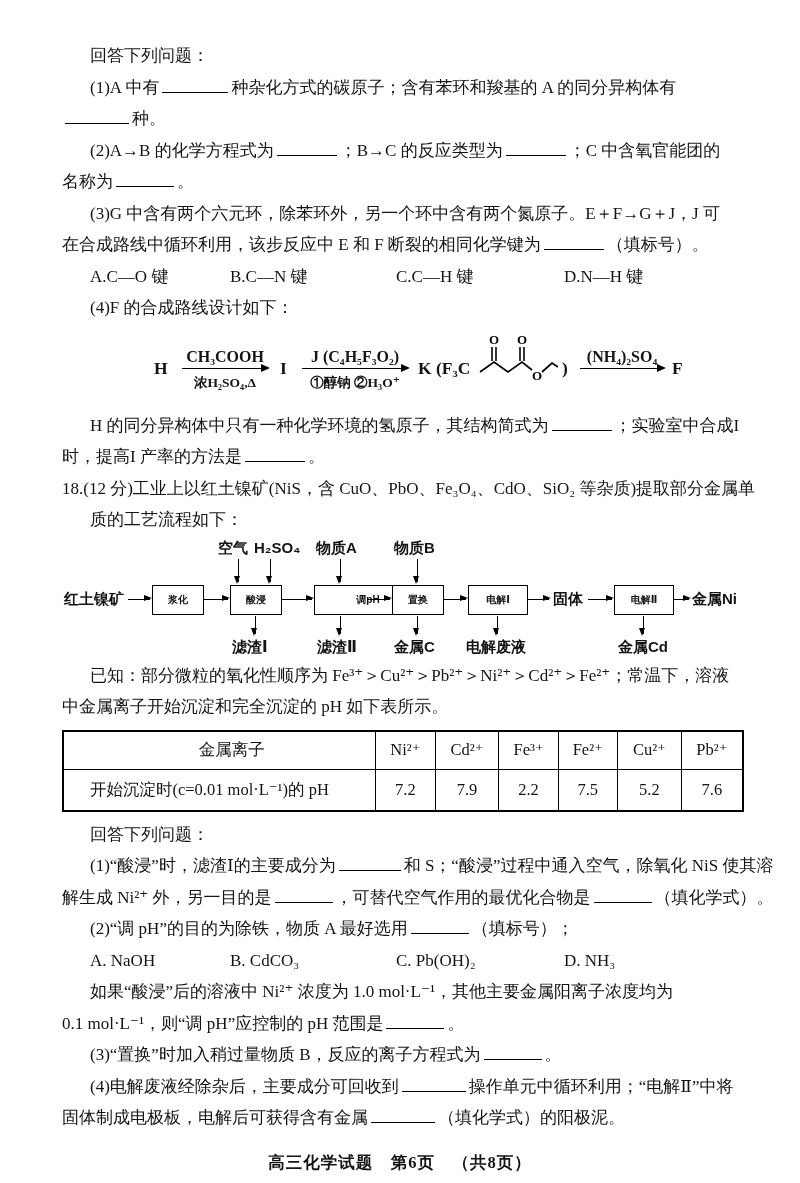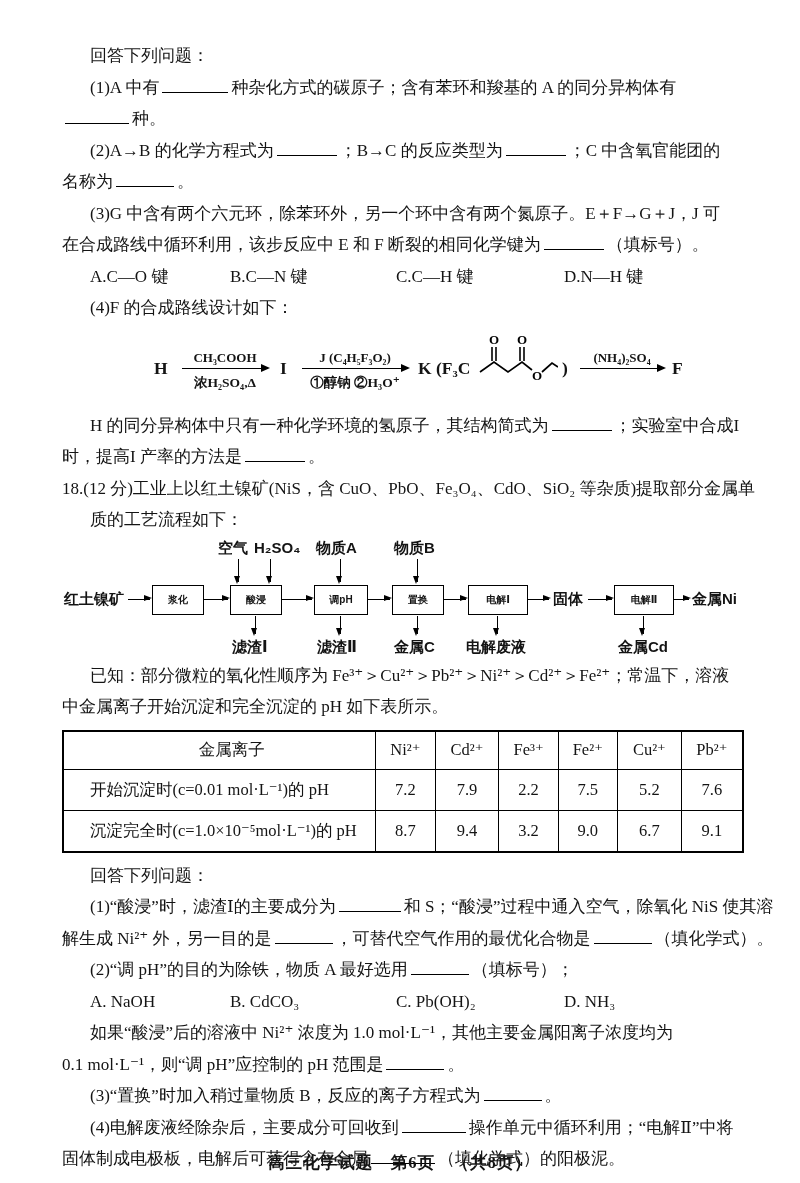--- a/index.html
+++ b/index.html
@@ -14,21 +14,21 @@
   .optline .opt:nth-child(2){width:166px;}
   .optline .opt:nth-child(3){width:168px;}
 
   
   .scheme{position:relative;height:80px;margin:4px 0 2px 0;}
   .cmpd{position:absolute;font-weight:bold;font-size:17.5px;line-height:20px;}
   .rarrow{position:absolute;height:0;border-top:1.7px solid #000;}
   .rarrow::after{content:"";position:absolute;right:-2px;top:-5px;
     border-left:9px solid #000;border-top:4.2px solid transparent;border-bottom:4.2px solid transparent;}
   .ra-top{position:absolute;bottom:3px;left:50%;transform:translateX(-50%);
-    font-size:13px;font-weight:bold;white-space:nowrap;}
+    font-size:16px;font-weight:bold;white-space:nowrap;}
   .ra-bot{position:absolute;top:5px;left:50%;transform:translateX(-50%);
     font-size:13.5px;font-weight:bold;white-space:nowrap;}
   .kstruct{position:absolute;}
 
   
   .flow{position:relative;height:118px;margin:3px 0 3px 0;
         font-family:"Liberation Sans","DejaVu Sans",sans-serif;}
   .fbox{position:absolute;top:46px;height:28px;line-height:28px;border:1.8px solid #000;
         text-align:center;font-weight:bold;font-size:10px;background:#fff;}
   .ftext{position:absolute;font-weight:bold;font-size:15px;line-height:18px;white-space:nowrap;}
@@ -107,21 +107,21 @@
         <div class="tline ind"><span>质的工艺流程如下：</span></div>
       </div>
 
     <div class="flow">
       <span class="ftext" style="left:2px;top:51px;">红土镍矿</span>
       <div class="harrow" style="left:66px;width:22px;"></div>
       <div class="fbox" style="left:90px;width:50px;">浆化</div>
       <div class="harrow" style="left:141px;width:25px;"></div>
       <div class="fbox" style="left:168px;width:50px;">酸浸</div>
       <div class="harrow" style="left:219px;width:31px;"></div>
-      <div class="fbox" style="left:252px;width:52px;">调pH</div>
+      <div class="fbox" style="left:252px;width:52px;padding-left:27px;">调pH</div>
       <div class="harrow" style="left:305px;width:23px;"></div>
       <div class="fbox" style="left:330px;width:50px;">置换</div>
       <div class="harrow" style="left:381px;width:23px;"></div>
       <div class="fbox" style="left:406px;width:58px;">电解Ⅰ</div>
       <div class="harrow" style="left:465px;width:22px;"></div>
       <span class="ftext" style="left:491px;top:51px;">固体</span>
       <div class="harrow" style="left:526px;width:24px;"></div>
       <div class="fbox" style="left:552px;width:58px;">电解Ⅱ</div>
       <div class="harrow" style="left:611px;width:16px;"></div>
       <span class="ftext" style="left:630px;top:51px;">金属Ni</span>
@@ -165,29 +165,20 @@
       </tr>
       <tr class="r1">
         <td class="lbl">开始沉淀时(c=0.01 mol·L⁻¹)的 pH</td>
         <td>7.2</td>
         <td>7.9</td>
         <td>2.2</td>
         <td>7.5</td>
         <td>5.2</td>
         <td>7.6</td>
       </tr>
-      <tr class="r1">
-        <td class="lbl">沉淀完全时(c=1.0×10⁻⁵mol·L⁻¹)的 pH</td>
-        <td>8.7</td>
-        <td>9.4</td>
-        <td>3.2</td>
-        <td>9.0</td>
-        <td>6.7</td>
-        <td>9.1</td>
-      </tr>
     </tbody>
       </table>
 
     <div>
         <div class="tline ind"><span>回答下列问题：</span></div>
         <div class="tline ind"><span>(1)“酸浸”时，滤渣Ⅰ的主要成分为</span><span class="blank" style="width: 62px;"></span><span>和 S；“酸浸”过程中通入空气，除氧化 NiS 使其溶</span></div>
         <div class="tline"><span>解生成 Ni²⁺ 外，另一目的是</span><span class="blank" style="width: 58px;"></span><span>，可替代空气作用的最优化合物是</span><span class="blank" style="width: 58px;"></span><span>（填化学式）。</span></div>
         <div class="tline ind"><span>(2)“调 pH”的目的为除铁，物质 A 最好选用</span><span class="blank" style="width: 58px;"></span><span>（填标号）；</span></div>
         <div class="tline ind optline"><span class="opt">A. NaOH</span><span class="opt">B. CdCO₃</span><span class="opt">C. Pb(OH)₂</span><span class="opt">D. NH₃</span></div>
         <div class="tline ind"><span>如果“酸浸”后的溶液中 Ni²⁺ 浓度为 1.0 mol·L⁻¹，其他主要金属阳离子浓度均为</span></div>

